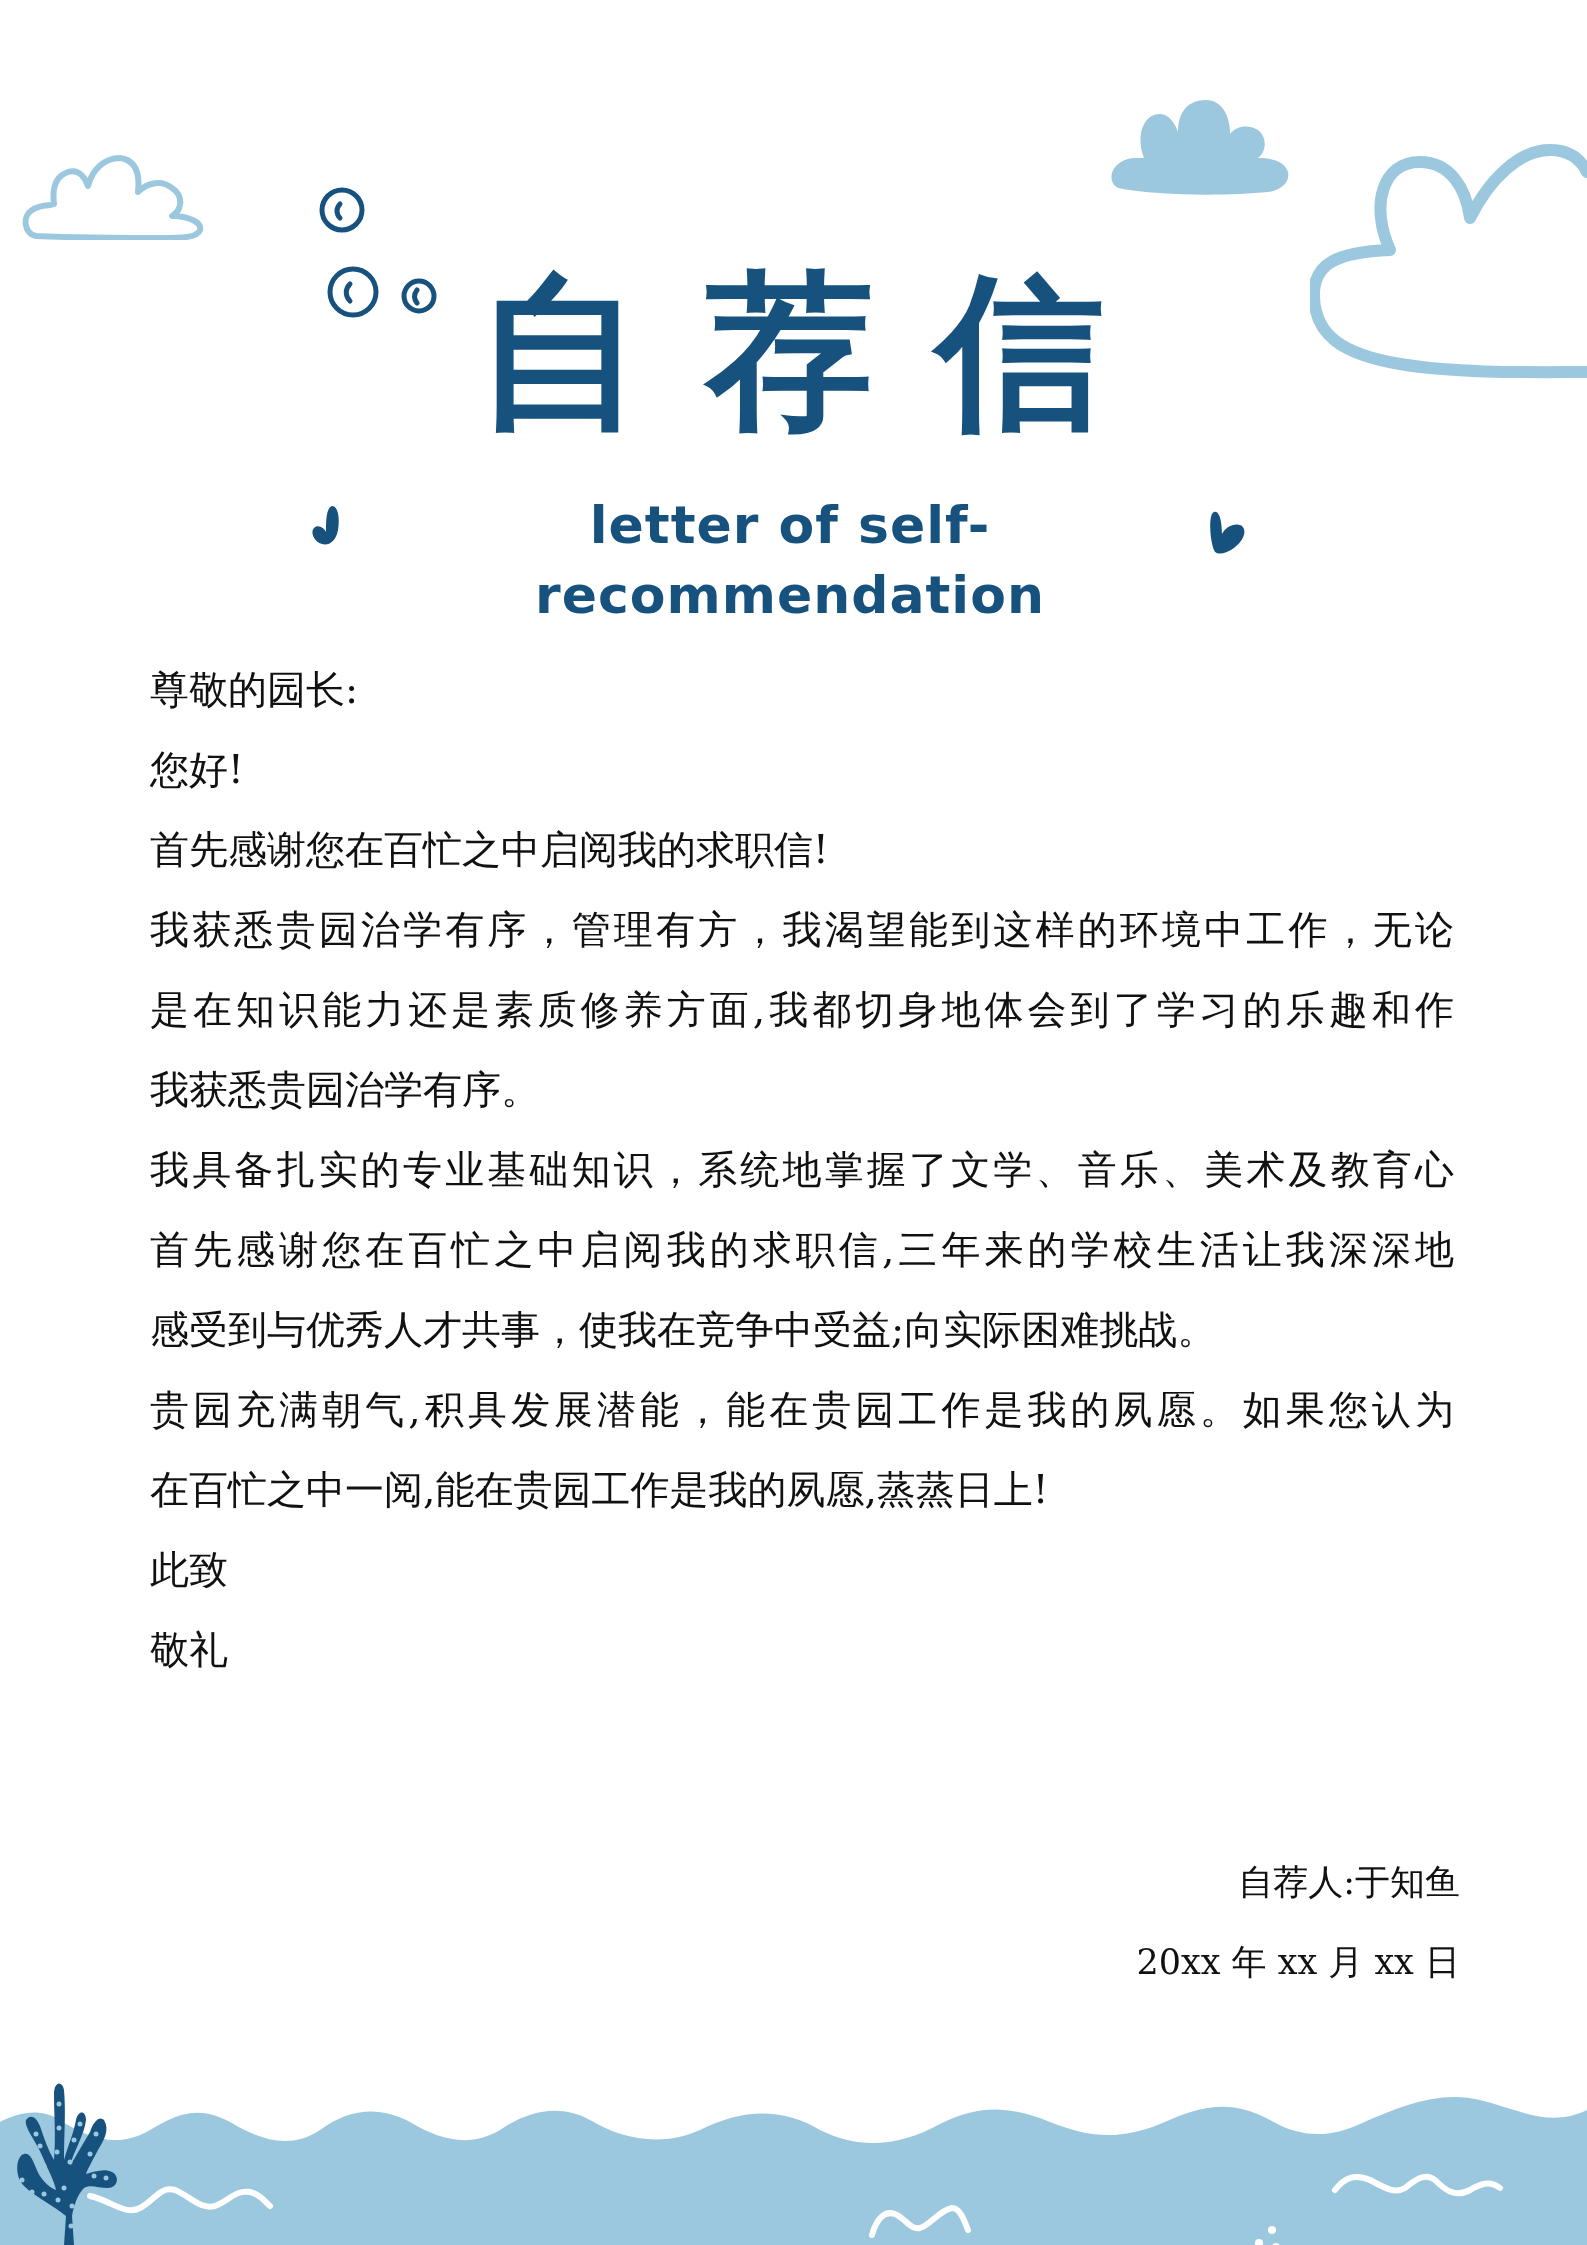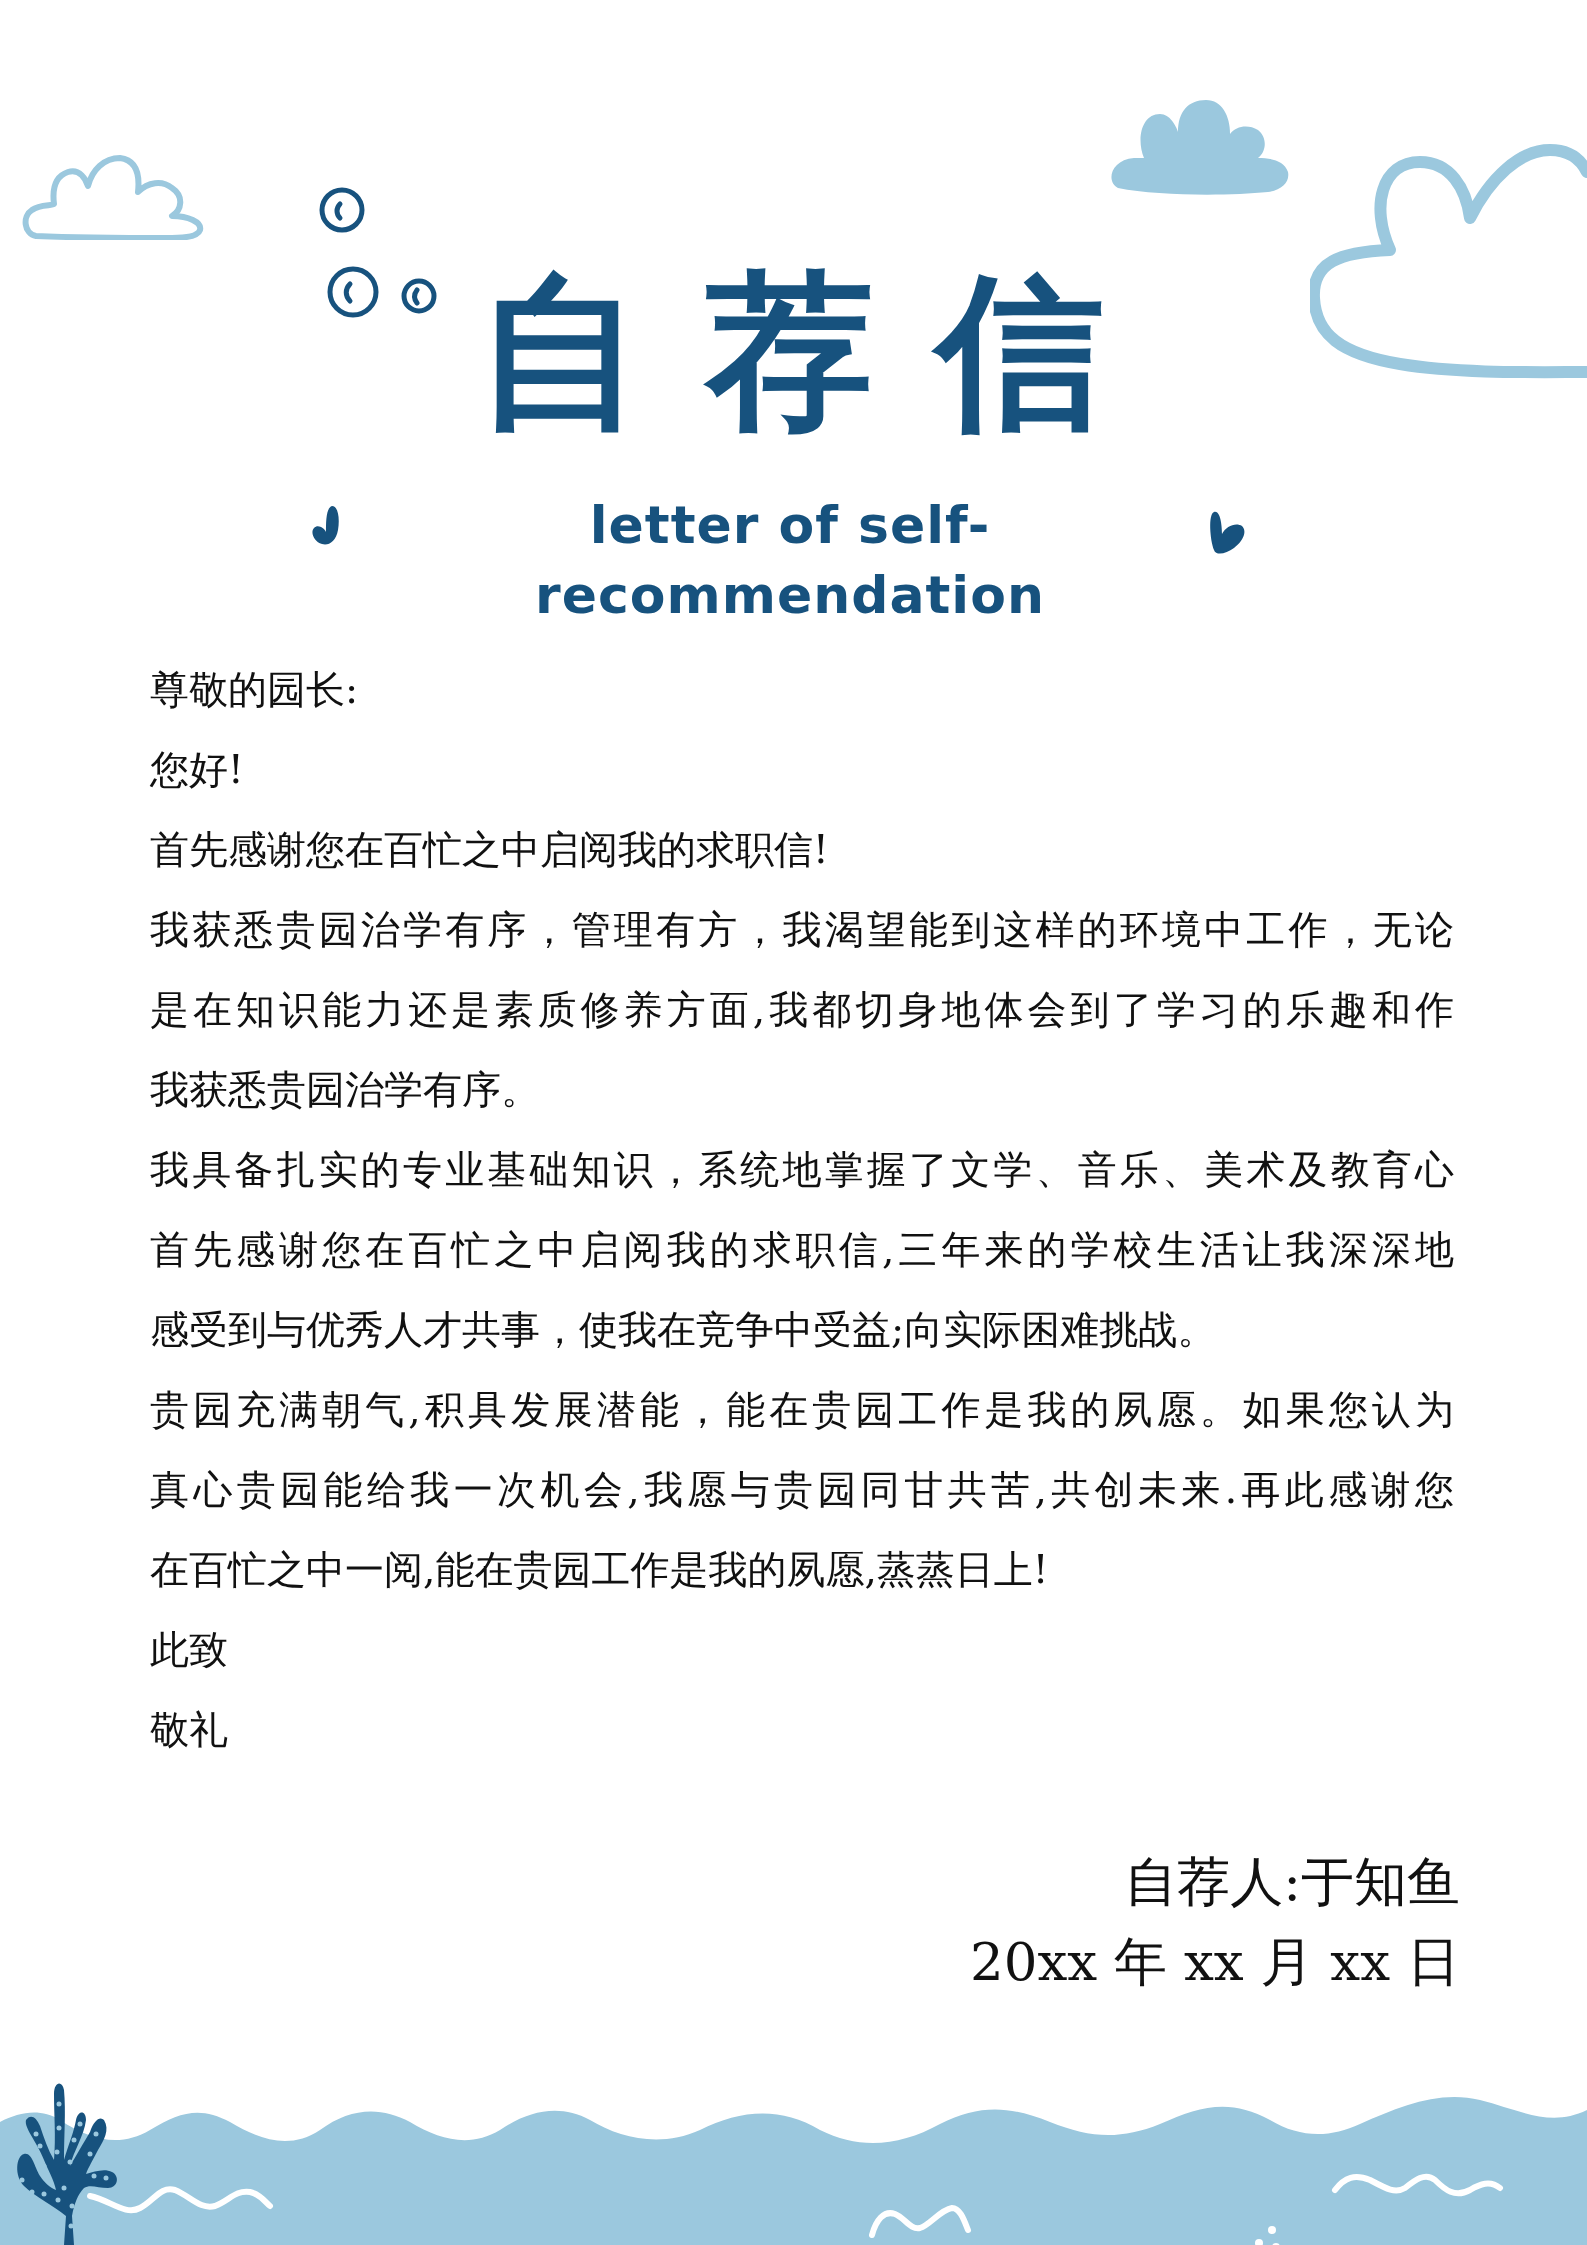--- a/index.html
+++ b/index.html
@@ -46,21 +46,21 @@
     font-size: 39px;
     line-height: 80px;
   }
   .line { display: block; height: 80px; white-space: nowrap; }
   .line.justify { text-align: justify; text-align-last: justify; }
   .signature {
     position: absolute;
     right: 127px; top: 1842px;
     text-align: right;
     color: #111111;
-    font-size: 53px;
+    font-size: 35px;
     line-height: 80px;
   }
 </style>
 </head>
 <body>
 
 <div class="page">
 
   <svg class="deco" style="left:22px;top:138px" width="182" height="102" viewBox="0 0 182 102">
     <path d="M14 98 C2 96 0 78 10 72 C18 66 30 68 32 66 C30 50 34 38 46 34 C58 30 64 42 66 48 C70 32 82 20 98 20 C114 22 118 36 116 54 C126 44 140 42 150 50 C162 58 160 72 150 78 C166 78 180 84 178 92 C176 98 164 100 150 100 C110 100 60 100 14 98 Z" fill="none" stroke="#9bc8de" stroke-width="6" stroke-linejoin="round"></path>
@@ -108,21 +108,20 @@
     <span class="line justify">我获悉贵园治学有序，管理有方，我渴望能到这样的环境中工作，无论</span>
     <span class="line justify">是在知识能力还是素质修养方面,我都切身地体会到了学习的乐趣和作</span>
     <span class="line">我获悉贵园治学有序。</span>
 
     <span class="line justify">我具备扎实的专业基础知识，系统地掌握了文学、音乐、美术及教育心</span>
     <span class="line justify">首先感谢您在百忙之中启阅我的求职信,三年来的学校生活让我深深地</span>
     <span class="line">感受到与优秀人才共事，使我在竞争中受益;向实际困难挑战。</span>
 
     <span class="line justify">贵园充满朝气,积具发展潜能，能在贵园工作是我的夙愿。如果您认为</span>
 
-    <span class="line justify">真心贵园能给我一次机会,我愿与贵园同甘共苦,共创未来.再此感谢您</span>
     <span class="line">在百忙之中一阅,能在贵园工作是我的夙愿,蒸蒸日上!</span>
 
     <span class="line">此致</span>
     <span class="line">敬礼</span>
   </div>
 
   <div class="signature">
     <span class="line">自荐人:于知鱼</span>
     <span class="line">20xx 年 xx 月 xx 日</span>
   </div>

